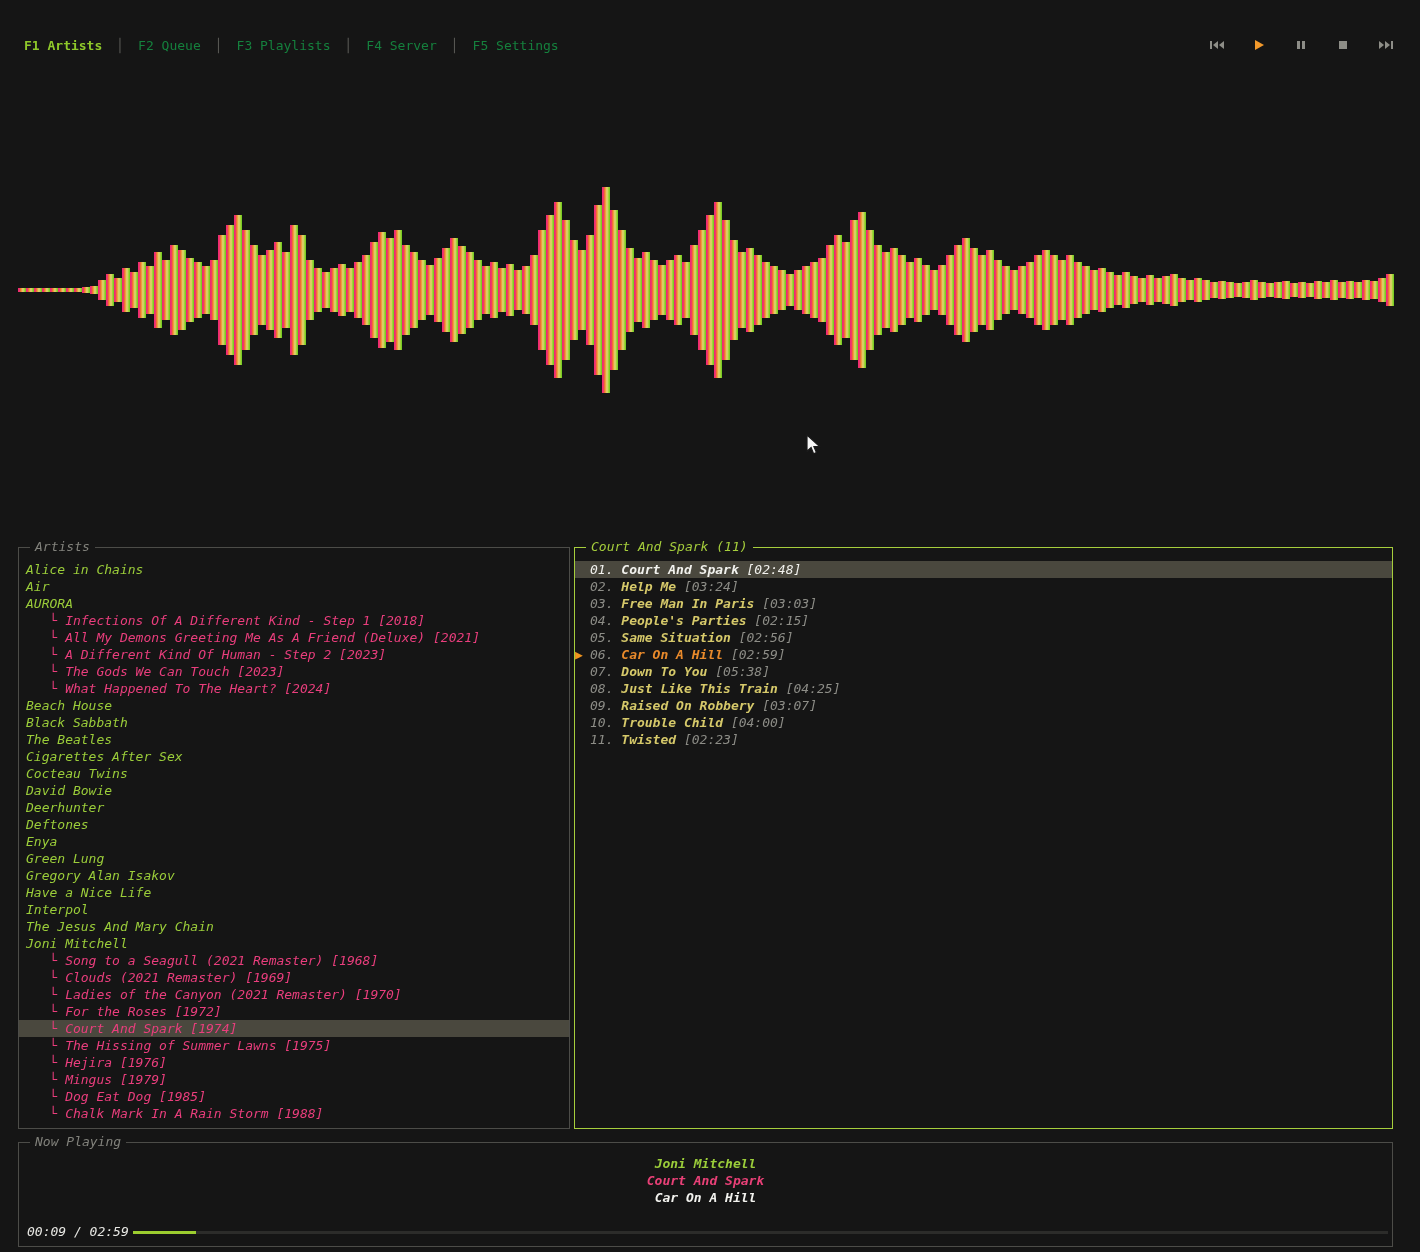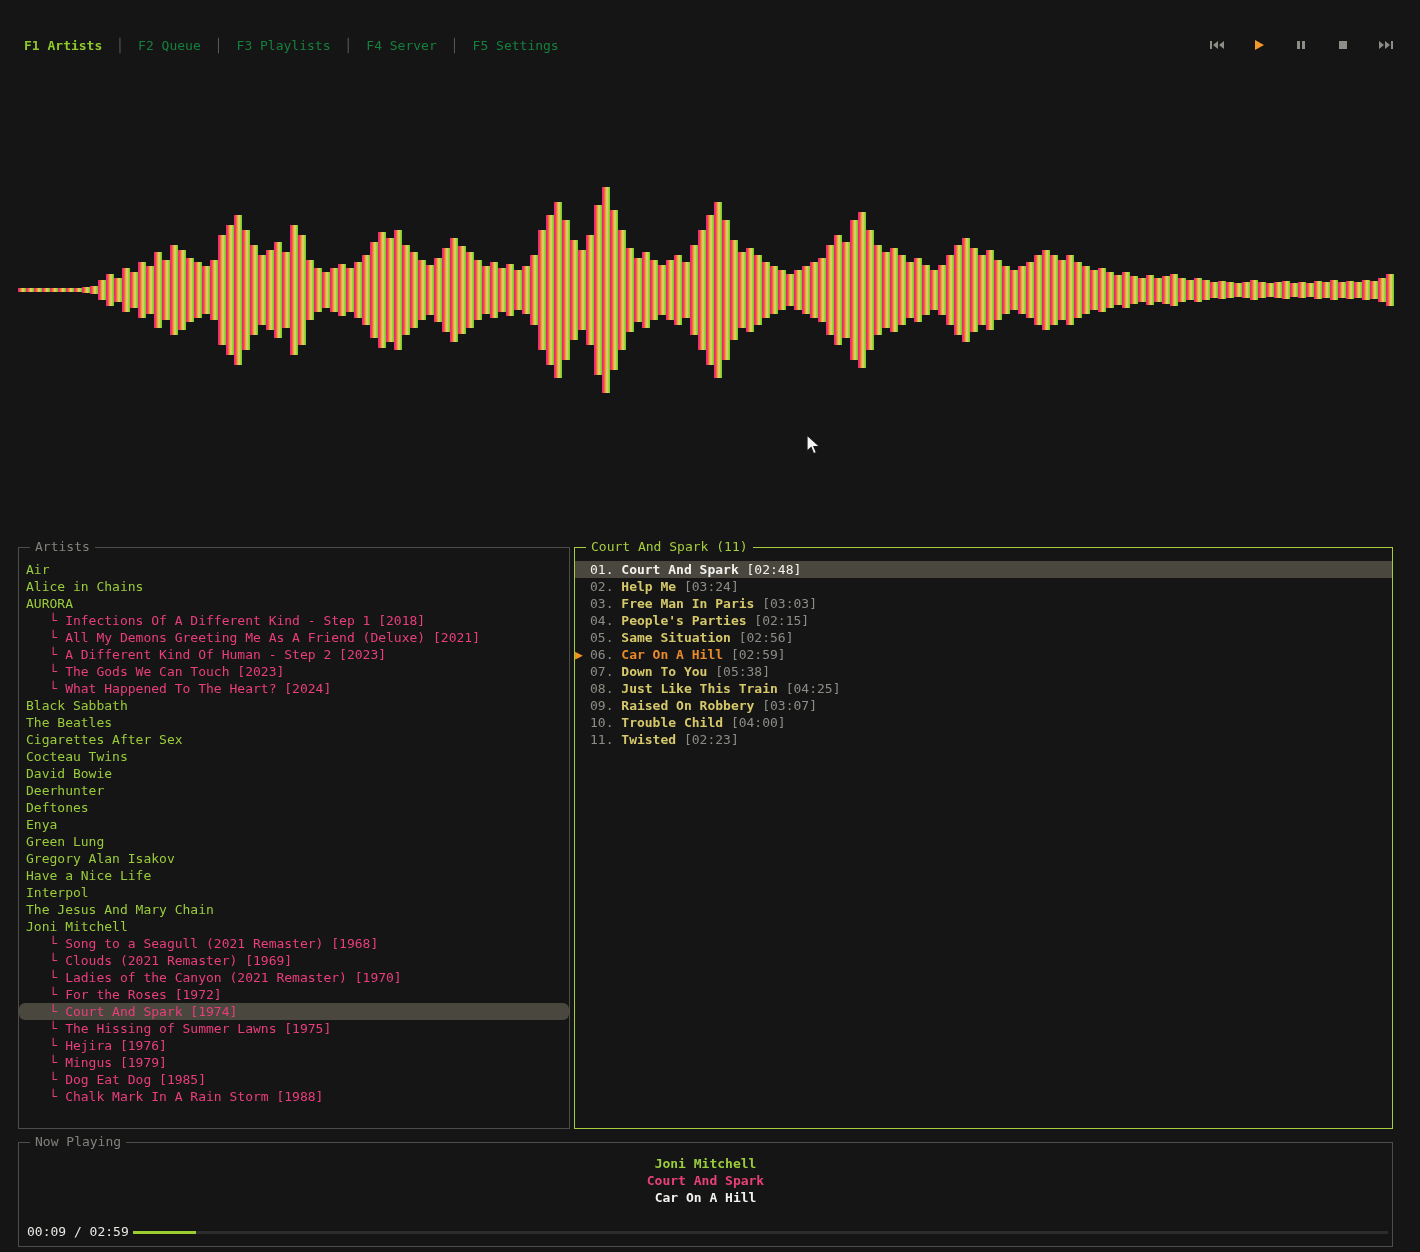--- a/index.html
+++ b/index.html
@@ -17,34 +17,34 @@
   .tbtn { width:26px; height:16px; display:flex; align-items:center; justify-content:center; }
   .tbtn svg { display:block; }
 
   
   #wave { position:absolute; left:0; top:0; }
 
   
   .cursor { position:absolute; left:806px; top:402px; }
 
   
-  .panel { position:absolute; border:1px solid #4c4c48; }
+  .panel { position:absolute; border:1px solid #4c4c48;font-style:italic; }
   .panel.focused { border-color:#a6ce3c; }
   .panel-legend { position:absolute; top:-9px; left:11px; background:#151515; padding:0 5px; color:#82827c; white-space:pre; }
   .panel.focused .panel-legend { color:#a6ce3c; }
 
   #artists-panel { left:18px; top:515px; width:552px; height:582px; }
   #album-panel   { left:574px; top:515px; width:819px; height:582px; }
   .panel-body { padding-top:13px; }
 
   .row { height:17px; line-height:17px; white-space:pre; overflow:hidden; }
   .artist-row { color:#9bcd3a; padding-left:7px; }
   .album-row  { color:#ea3e7d; padding-left:7px; }
   .album-row .tree { color:#ea3e7d; }
-  .album-row.selected { background:#4a483e;border-radius:6px; }
+  .album-row.selected { background:#4a483e; }
 
   .track-row { color:#8d8d87; }
   .track-row .arrow { display:inline-block; width:15px; color:#f0941e; }
   .track-row .num { color:#8d8d87; }
   .track-row .title { color:#d6c96a; font-weight:bold; }
   .track-row .dur { color:#8d8d87; }
   .track-row.selected { background:#4a483e; }
   .track-row.selected .num, .track-row.selected .title, .track-row.selected .dur { color:#f2f2ee; }
   .track-row.playing .title { color:#e98a2b; }
 
@@ -311,28 +311,29 @@
       </g>
   </svg>
 
   <svg class="cursor" width="16" height="22" viewBox="0 0 16 22">
     <path d="M1 1 L1 17.2 L5.1 13.6 L7.6 19.8 L10.4 18.6 L7.9 12.6 L13.4 12.4 Z" fill="#f5f5f5" stroke="#1a1a1a" stroke-width="1.2"></path>
   </svg>
 
   <div class="panel" id="artists-panel">
     <span class="panel-legend">Artists</span>
     <div class="panel-body" id="artists-list">
+        <div class="row artist-row">Alice in Chains</div>
         <div class="row artist-row">Air</div>
-        <div class="row artist-row">Alice in Chains</div>
         <div class="row artist-row">AURORA</div>
         <div class="row album-row"><span class="tree">   └ </span><span>Infections Of A Different Kind - Step 1 [2018]</span></div>
         <div class="row album-row"><span class="tree">   └ </span><span>All My Demons Greeting Me As A Friend (Deluxe) [2021]</span></div>
         <div class="row album-row"><span class="tree">   └ </span><span>A Different Kind Of Human - Step 2 [2023]</span></div>
         <div class="row album-row"><span class="tree">   └ </span><span>The Gods We Can Touch [2023]</span></div>
         <div class="row album-row"><span class="tree">   └ </span><span>What Happened To The Heart? [2024]</span></div>
+        <div class="row artist-row">Beach House</div>
         <div class="row artist-row">Black Sabbath</div>
         <div class="row artist-row">The Beatles</div>
         <div class="row artist-row">Cigarettes After Sex</div>
         <div class="row artist-row">Cocteau Twins</div>
         <div class="row artist-row">David Bowie</div>
         <div class="row artist-row">Deerhunter</div>
         <div class="row artist-row">Deftones</div>
         <div class="row artist-row">Enya</div>
         <div class="row artist-row">Green Lung</div>
         <div class="row artist-row">Gregory Alan Isakov</div>

